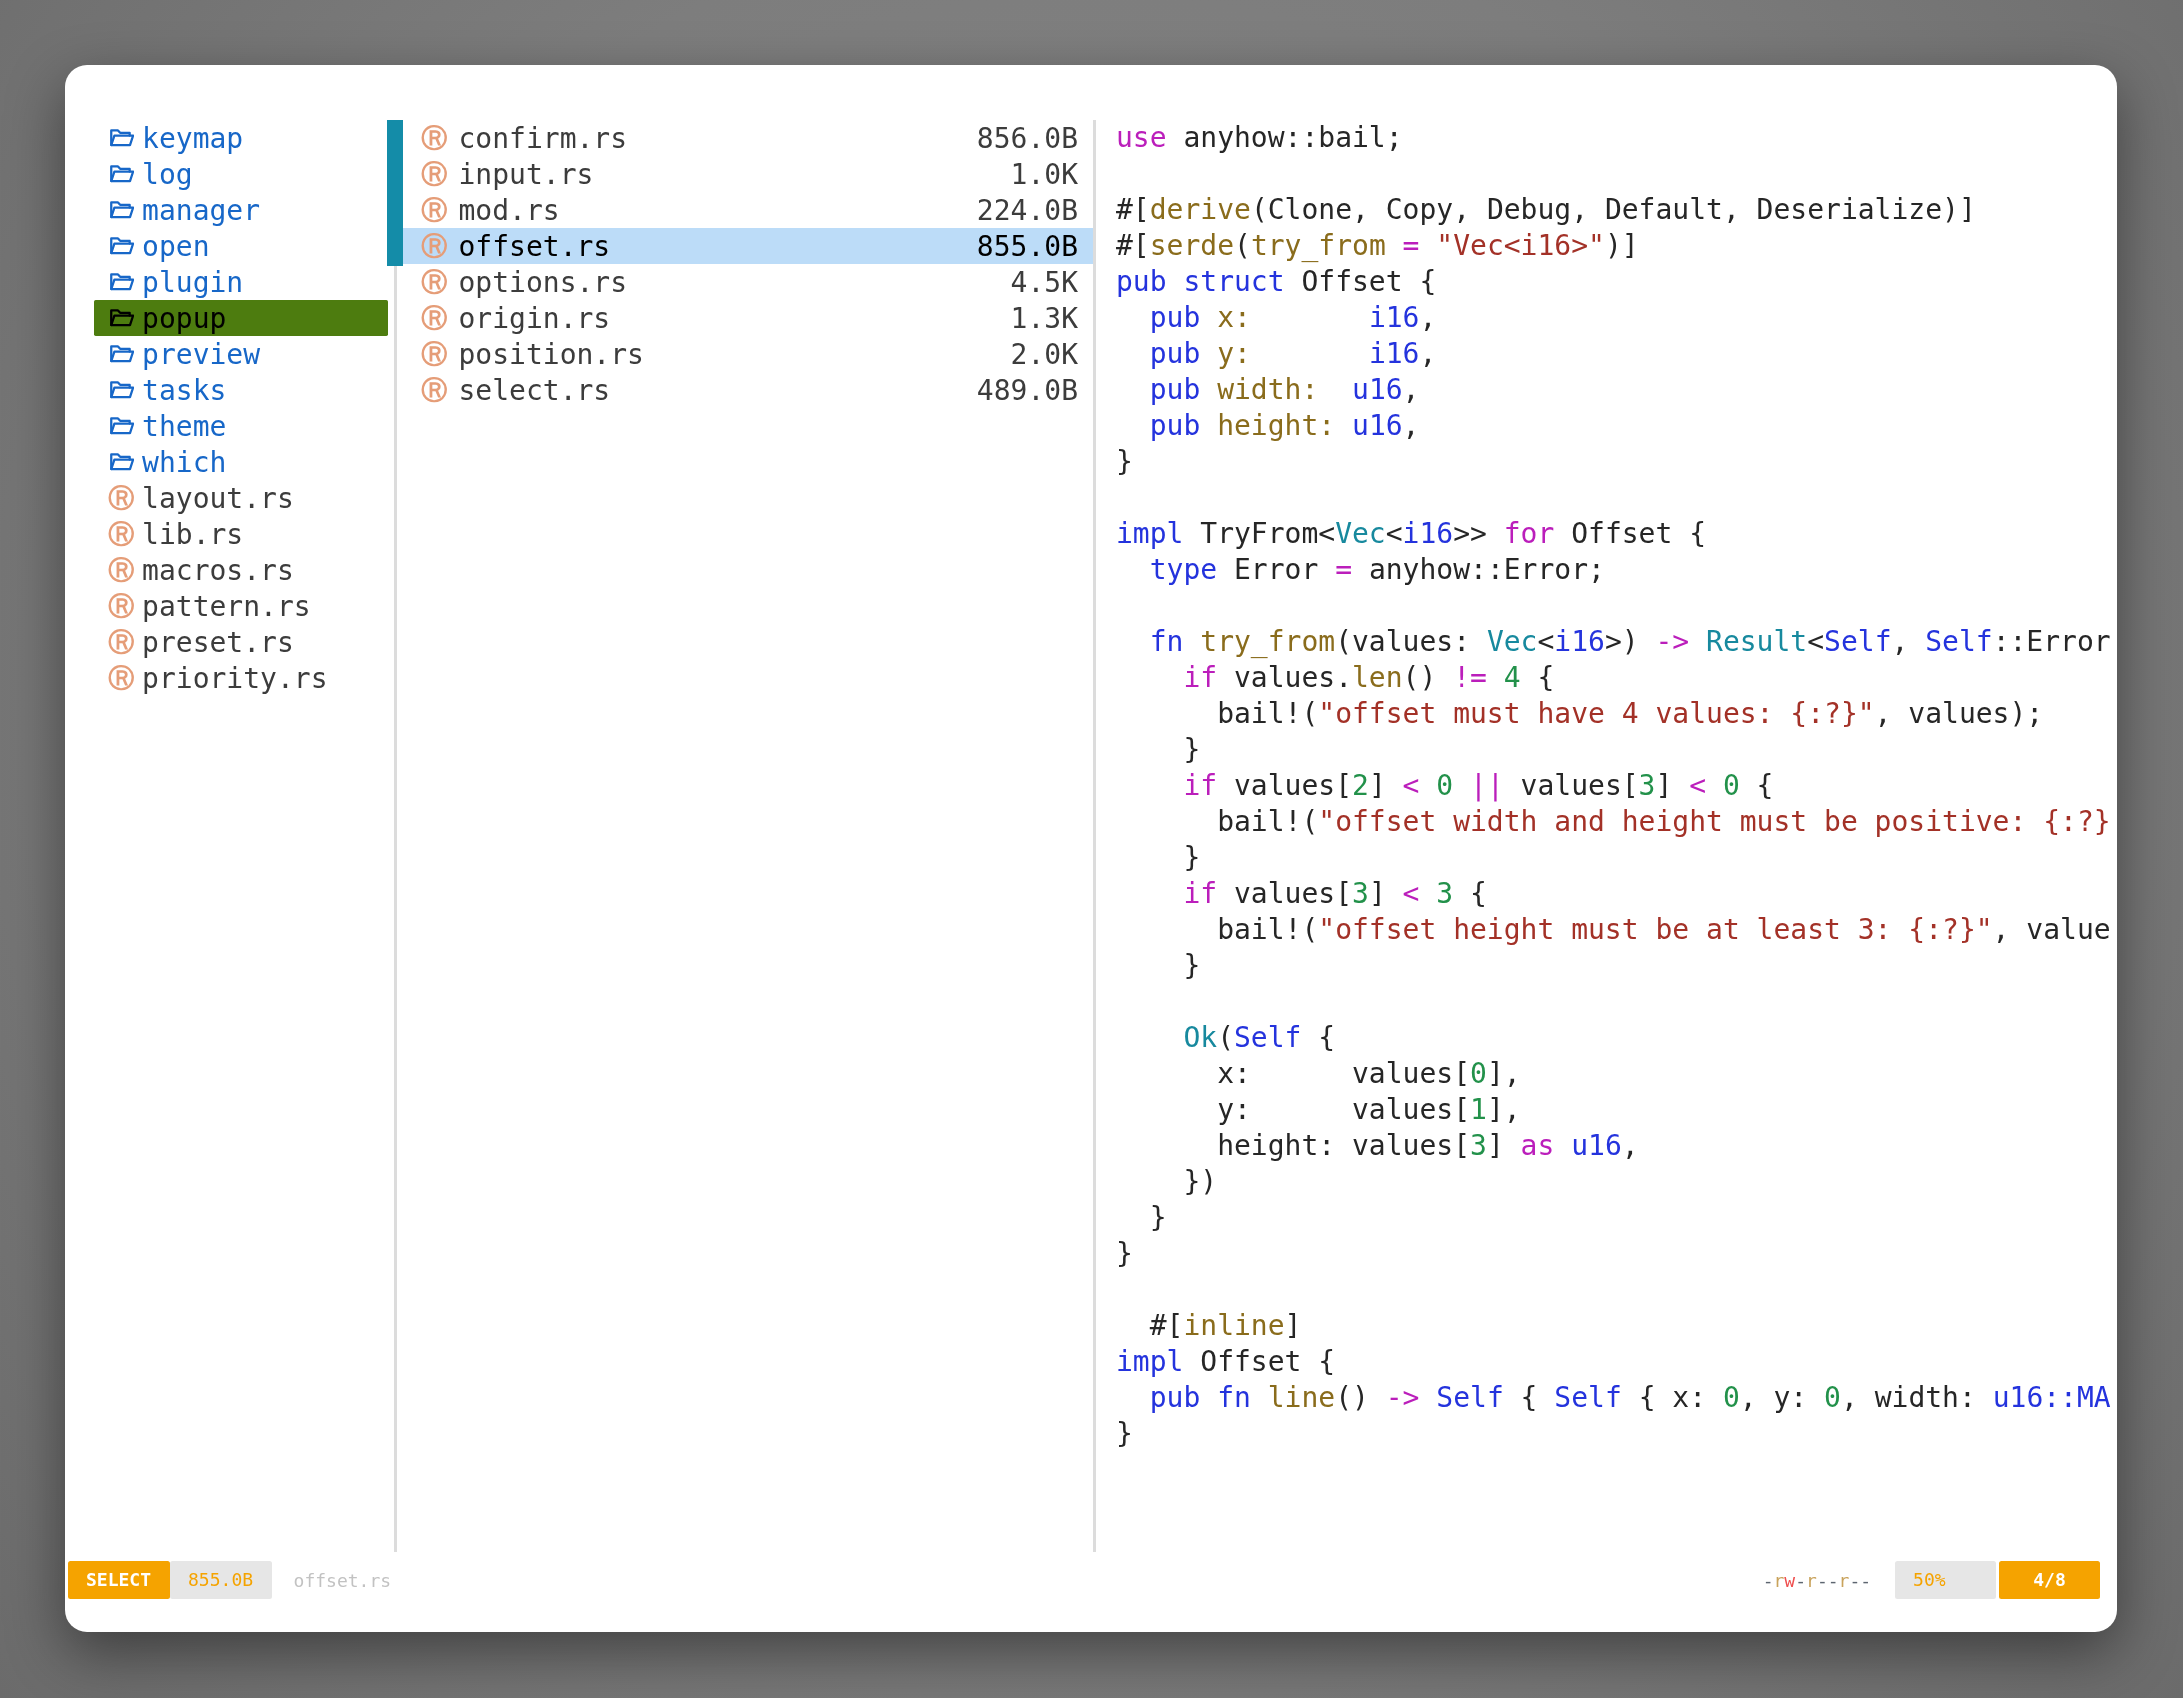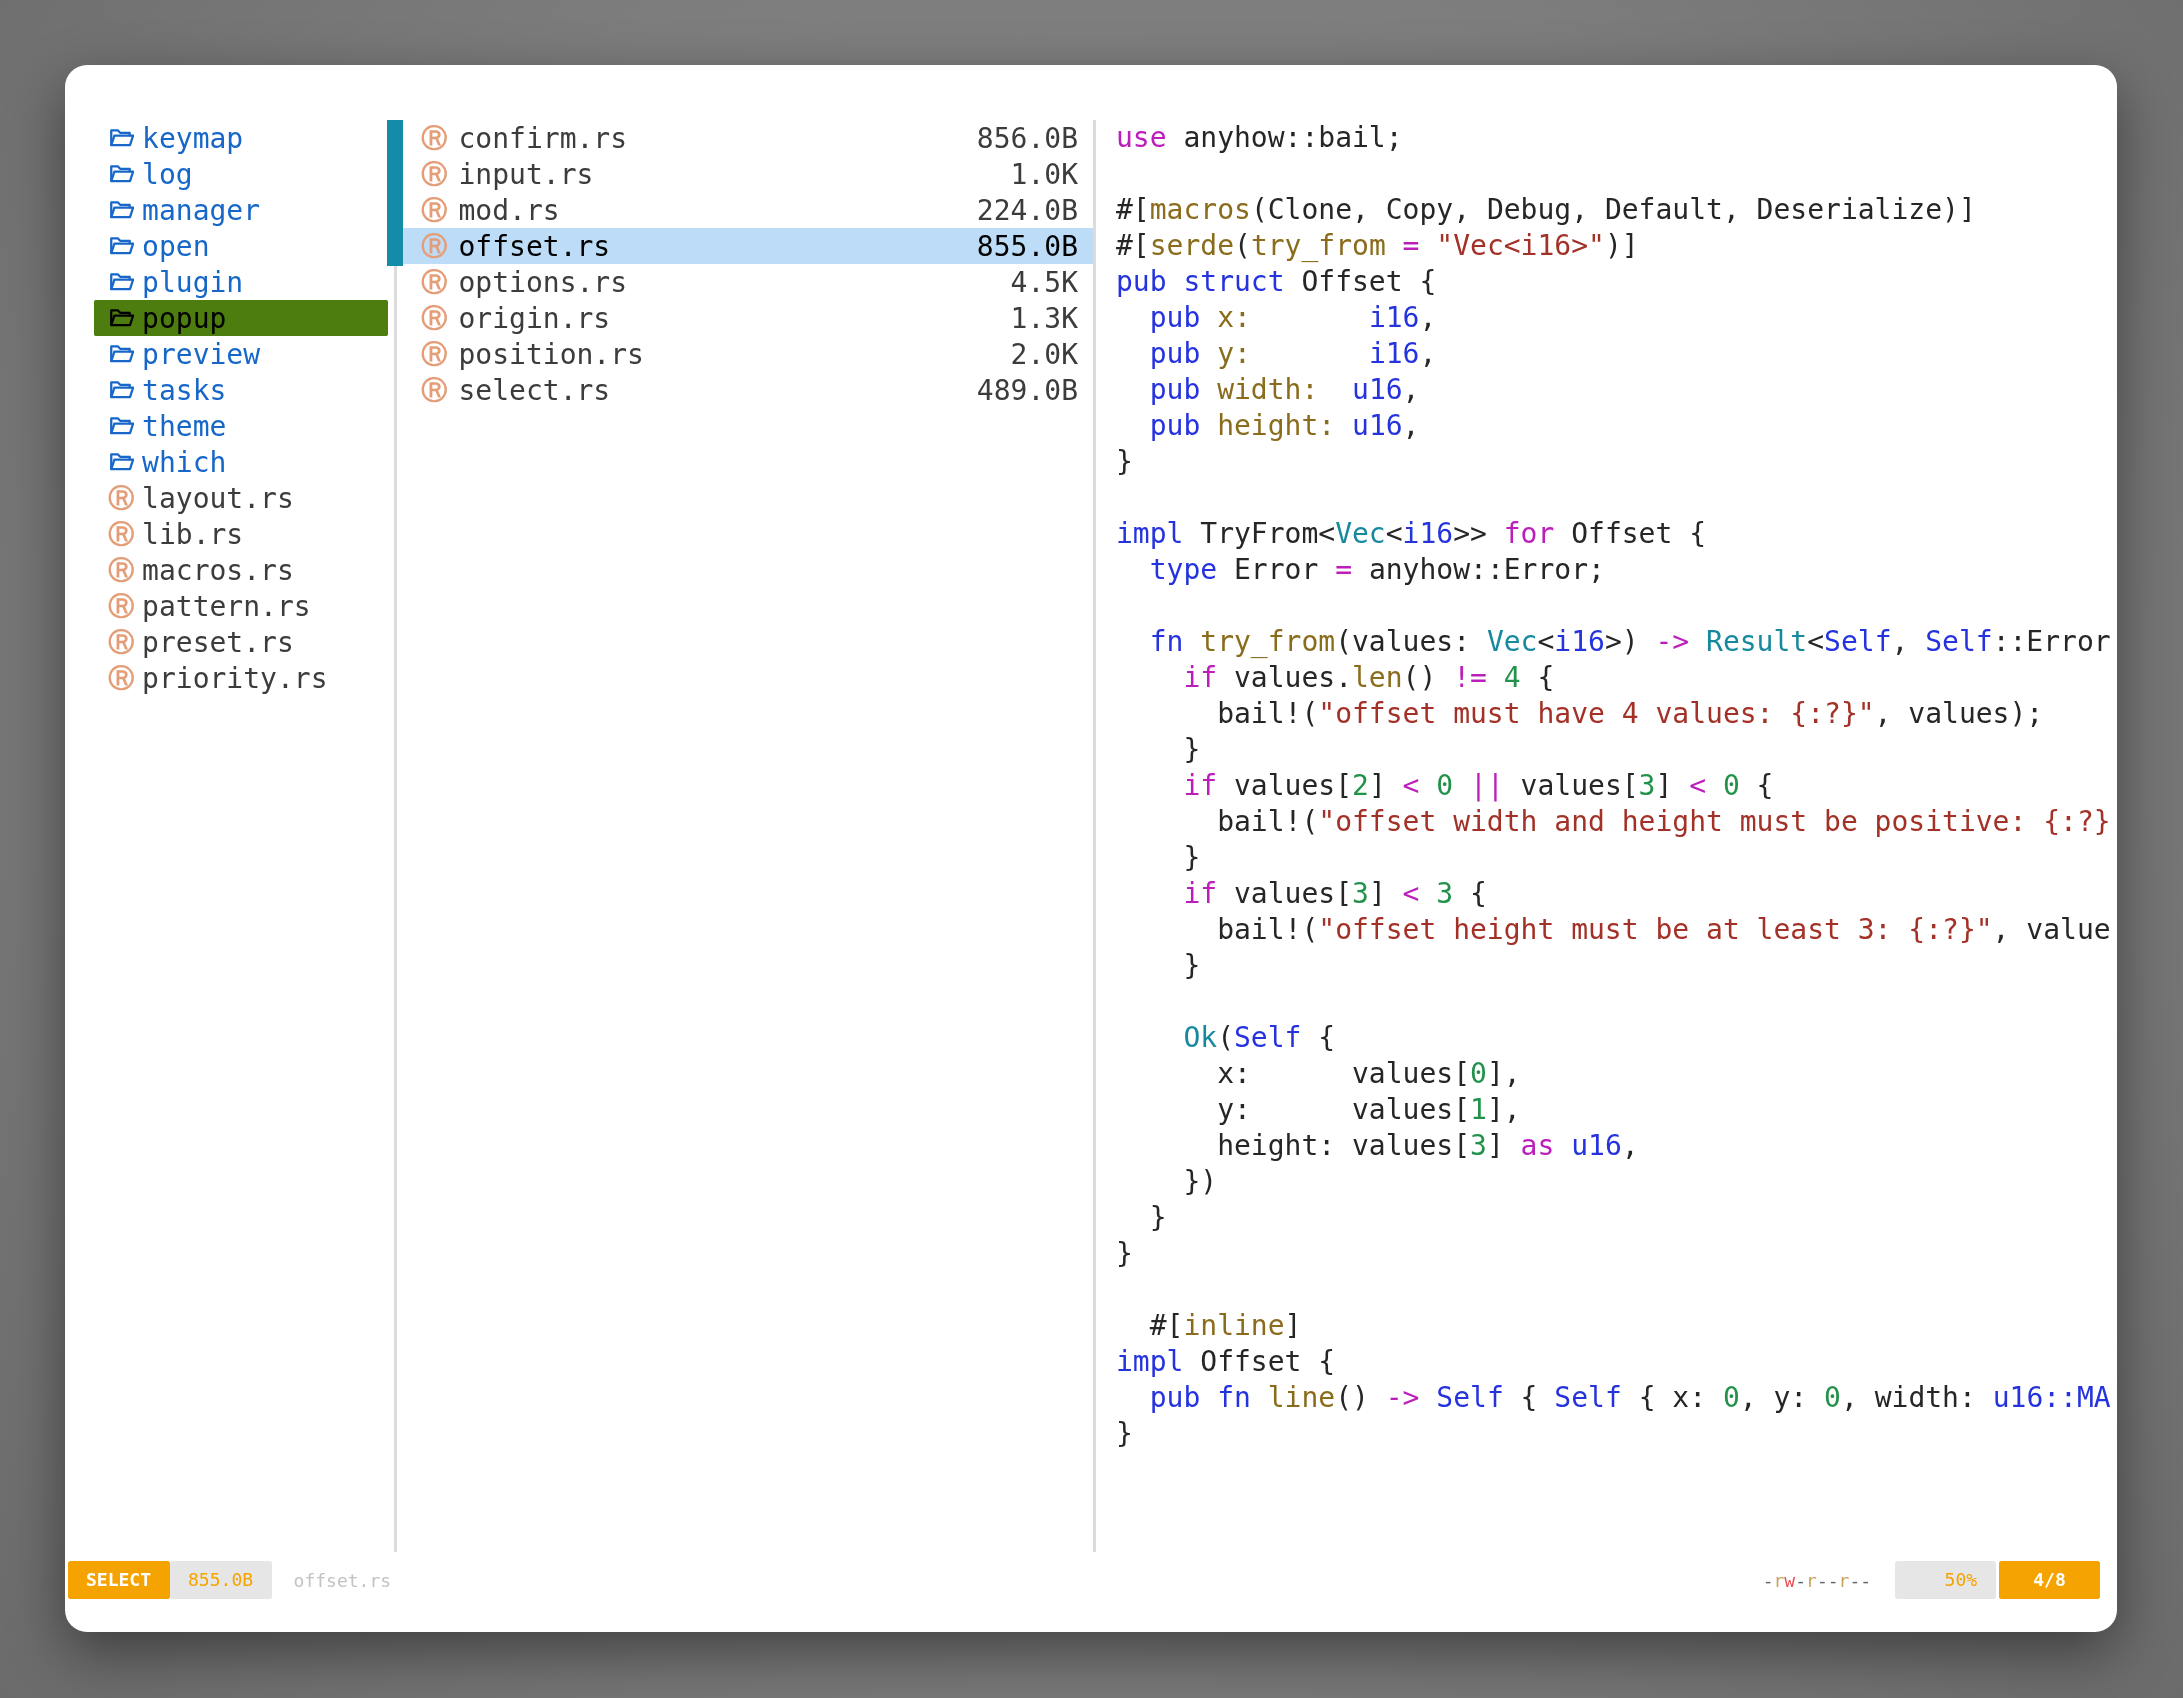--- a/index.html
+++ b/index.html
@@ -54,21 +54,21 @@
     display:flex;align-items:center;padding:0 17px 0 2.5px;font-size:18px;}
   .badge{height:38px;line-height:38px;padding:0 18.5px;border-radius:2.5px;}
   .badge.orange{background:#f5a300;color:#fff;font-weight:bold;}
   .badge.gray{background:#e6e6e6;color:#f5a300;}
   .status-filename{color:#c2c2c2;margin-left:22px;}
   .spacer{flex:1 1 auto;}
   .perms{margin-right:23.5px;white-space:pre;}
   .perm-dim{color:#5c6570}
   .perm-read{color:#c9a35c}
   .perm-write{color:#ef4f4f}
-  .statusbar .badge.pct{min-width:64px;text-align:right;}
+  .statusbar .badge.pct{min-width:64px;text-align:left;}
   .statusbar .badge.pos{min-width:64px;text-align:center;margin-left:3.4px;}
 </style>
 </head>
 <body>
 
 <div class="window">
 
   <div class="sep sep-1"></div>
   <div class="sep sep-2"></div>
   <div class="cursor-bar"></div>
@@ -129,21 +129,21 @@
       <div class="file-row sel"><span class="icon"><span class="ricon">Ⓡ</span></span><span class="fname">offset.rs</span><span class="fsize">855.0B</span></div>
       <div class="file-row"><span class="icon"><span class="ricon">Ⓡ</span></span><span class="fname">options.rs</span><span class="fsize">4.5K</span></div>
       <div class="file-row"><span class="icon"><span class="ricon">Ⓡ</span></span><span class="fname">origin.rs</span><span class="fsize">1.3K</span></div>
       <div class="file-row"><span class="icon"><span class="ricon">Ⓡ</span></span><span class="fname">position.rs</span><span class="fsize">2.0K</span></div>
       <div class="file-row"><span class="icon"><span class="ricon">Ⓡ</span></span><span class="fname">select.rs</span><span class="fsize">489.0B</span></div>
     </div>
 
   <div class="code">
       <div class="code-line"><span class="tok-m">use</span><span class="tok-p"> anyhow::bail;</span></div>
       <div class="code-line">&nbsp;</div>
-      <div class="code-line"><span class="tok-p">#[</span><span class="tok-f">macros</span><span class="tok-p">(Clone, Copy, Debug, Default, Deserialize)]</span></div>
+      <div class="code-line"><span class="tok-p">#[</span><span class="tok-f">derive</span><span class="tok-p">(Clone, Copy, Debug, Default, Deserialize)]</span></div>
       <div class="code-line"><span class="tok-p">#[</span><span class="tok-f">serde</span><span class="tok-p">(</span><span class="tok-f">try_from</span><span class="tok-p"> </span><span class="tok-m">=</span><span class="tok-p"> </span><span class="tok-s">"Vec&lt;i16&gt;"</span><span class="tok-p">)]</span></div>
       <div class="code-line"><span class="tok-k">pub struct</span><span class="tok-p"> Offset {</span></div>
       <div class="code-line"><span class="tok-p">  </span><span class="tok-k">pub</span><span class="tok-p"> </span><span class="tok-f">x:</span><span class="tok-p">       </span><span class="tok-k">i16</span><span class="tok-p">,</span></div>
       <div class="code-line"><span class="tok-p">  </span><span class="tok-k">pub</span><span class="tok-p"> </span><span class="tok-f">y:</span><span class="tok-p">       </span><span class="tok-k">i16</span><span class="tok-p">,</span></div>
       <div class="code-line"><span class="tok-p">  </span><span class="tok-k">pub</span><span class="tok-p"> </span><span class="tok-f">width:</span><span class="tok-p">  </span><span class="tok-k">u16</span><span class="tok-p">,</span></div>
       <div class="code-line"><span class="tok-p">  </span><span class="tok-k">pub</span><span class="tok-p"> </span><span class="tok-f">height:</span><span class="tok-p"> </span><span class="tok-k">u16</span><span class="tok-p">,</span></div>
       <div class="code-line"><span class="tok-p">}</span></div>
       <div class="code-line">&nbsp;</div>
       <div class="code-line"><span class="tok-k">impl</span><span class="tok-p"> TryFrom&lt;</span><span class="tok-t">Vec</span><span class="tok-p">&lt;</span><span class="tok-k">i16</span><span class="tok-p">&gt;&gt; </span><span class="tok-m">for</span><span class="tok-p"> Offset {</span></div>
       <div class="code-line"><span class="tok-p">  </span><span class="tok-k">type</span><span class="tok-p"> Error </span><span class="tok-m">=</span><span class="tok-p"> anyhow::Error;</span></div>

